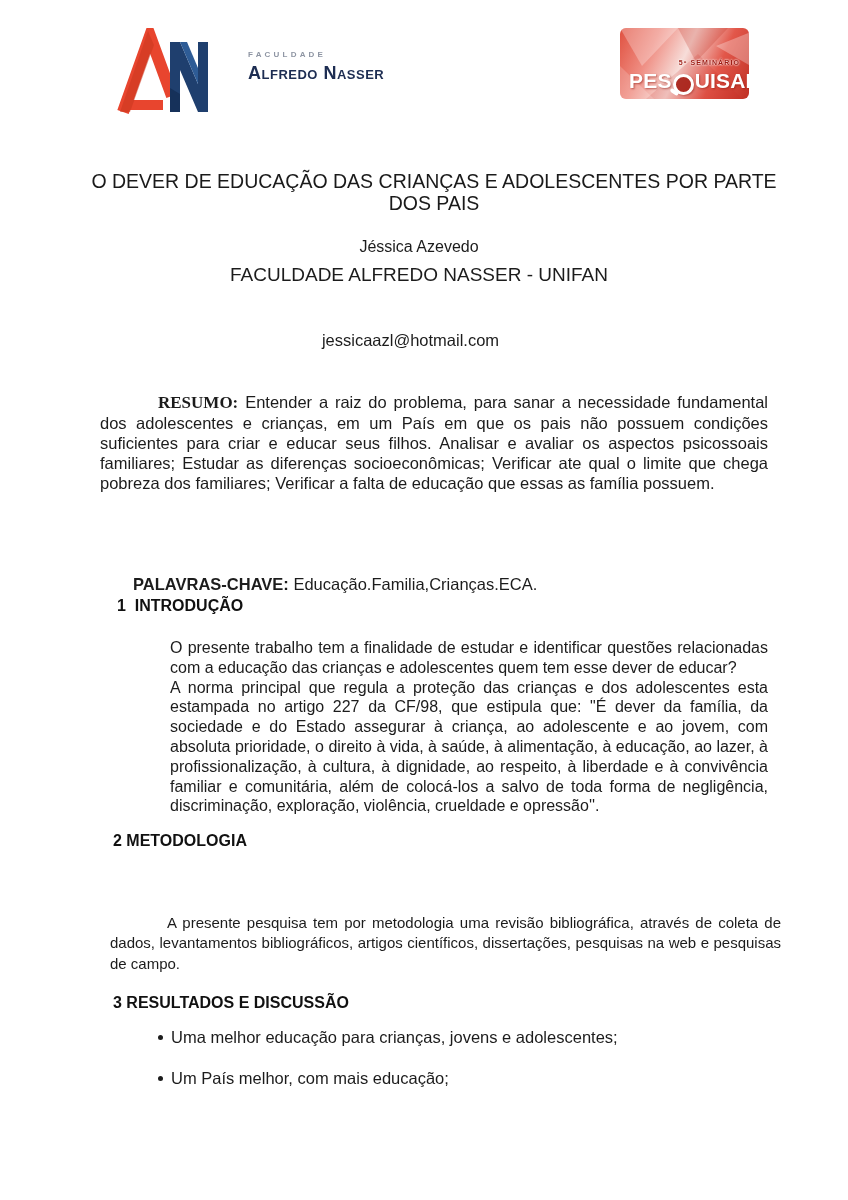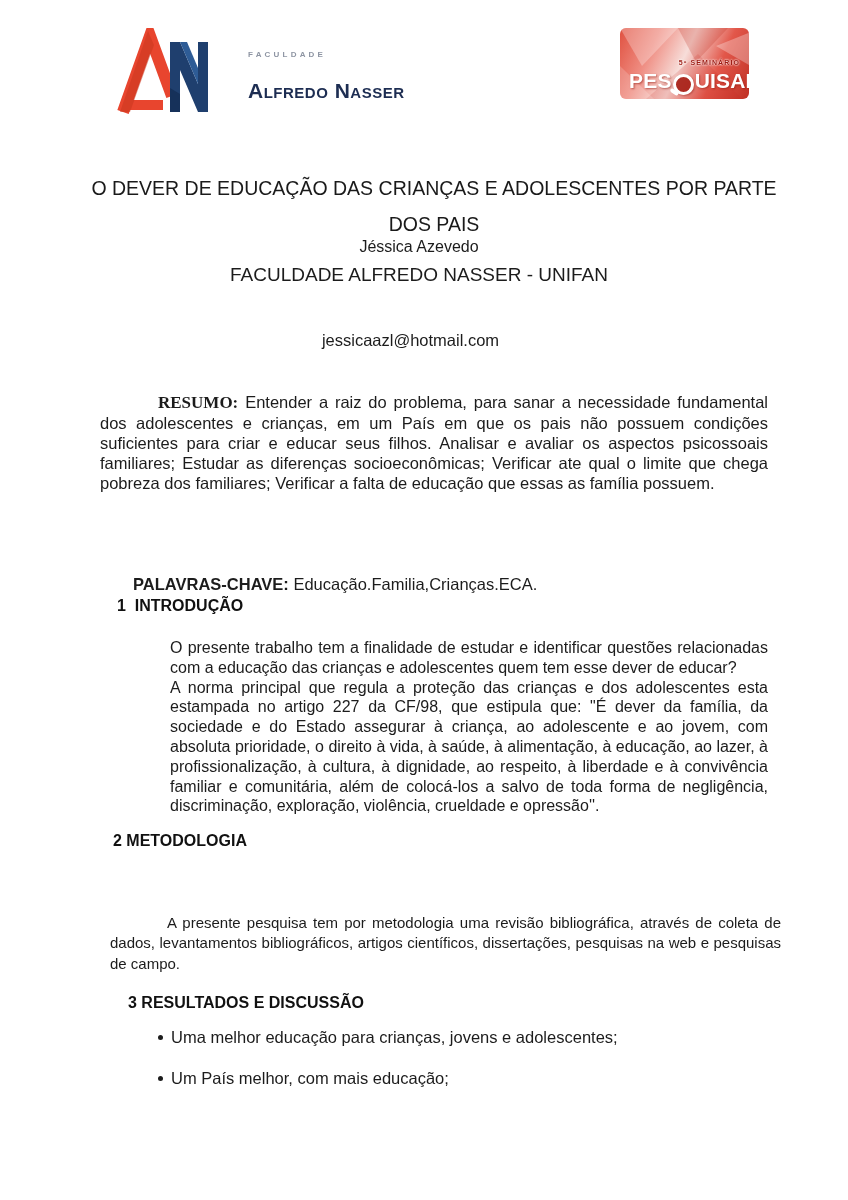--- a/index.html
+++ b/index.html
@@ -10,56 +10,56 @@
     font-family:"Liberation Sans", sans-serif;
     color:#1c1c1c;
     overflow:hidden;
   }
 
   
   .logo-left{position:absolute;left:116px;top:28px;display:flex;align-items:flex-start;}
   .logo-left svg{display:block;}
   .logo-left .txt{margin-left:26px;padding-top:22px;}
   .fac-small{font-size:8px;letter-spacing:3.2px;color:#8e95a3;font-weight:bold;}
-  .fac-name{font-size:21px;color:#1d2d52;font-weight:600;font-variant:small-caps;letter-spacing:0.5px;margin-top:20px;}
+  .fac-name{font-size:18px;color:#1d2d52;font-weight:600;font-variant:small-caps;letter-spacing:0.5px;margin-top:4px;}
 
   .logo-right{position:absolute;left:620px;top:28px;width:129px;height:71px;border-radius:6px;overflow:hidden;
     background:linear-gradient(115deg,#e05140 0%,#ef8d82 25%,#f7ddd9 48%,#e2574a 72%,#c03024 100%);}
   .logo-right svg.pat{position:absolute;left:0;top:0;width:141px;height:71px;}
   .seminar{position:absolute;right:9px;top:31px;font-size:7px;font-weight:bold;color:#9e1c14;
     letter-spacing:1.1px;text-shadow:0 0 2px #ffffff,0 0 2px #ffffff;}
   .brand{position:absolute;left:9px;bottom:6px;display:flex;align-items:center;
     font-size:21px;font-weight:800;color:#ffffff;letter-spacing:0.2px;
     text-shadow:1px 1px 2px rgba(140,20,10,0.55);}
   .q-glass{display:inline-block;width:15px;height:15px;border:3.5px solid #ffffff;border-radius:50%;
     background:rgba(166,31,22,0.9);margin:0 1px;position:relative;top:3px;
     box-shadow:1px 1px 2px rgba(140,20,10,0.45);}
   .q-glass::after{content:"";position:absolute;left:-6px;bottom:-2px;width:9px;height:3.5px;
     background:#ffffff;transform:rotate(35deg);border-radius:2px;}
 
   
   .title{position:absolute;top:170px;left:90px;right:70px;text-align:center;
-    font-size:19.5px;line-height:36px;color:#1a1a1a;font-weight:400;margin:0;}
+    font-size:19.5px;line-height:22px;color:#1a1a1a;font-weight:400;margin:0;}
   .author{position:absolute;top:238px;left:0;right:10px;text-align:center;font-size:16px;}
   .institution{position:absolute;top:264px;left:0;right:10px;text-align:center;font-size:19px;}
   .email{position:absolute;top:331px;left:0;right:27px;text-align:center;font-size:16.5px;}
 
   
   .resumo{position:absolute;top:392px;left:100px;width:668px;margin:0;
     text-align:justify;font-size:16.5px;line-height:20px;text-indent:58px;}
   .resumo-label{font-family:"Liberation Serif", serif;font-weight:bold;font-size:17px;}
 
   .keywords{position:absolute;top:559px;left:117px;margin:16px;font-size:16.5px;}
   .keywords b{font-size:16.5px;}
 
   
   .sec-h{position:absolute;margin:0;font-size:16px;font-weight:bold;color:#111111;white-space:pre-wrap;}
   .h-intro{top:597px;left:117px;}
   .h-metod{top:832px;left:113px;}
-  .h-result{top:994px;left:128px;}
+  .h-result{top:994px;left:113px;}
 
   .intro{position:absolute;top:638px;left:170px;width:598px;}
   .intro p{margin:0;text-align:justify;font-size:16px;line-height:19.8px;}
 
   .method{position:absolute;top:897px;left:94px;width:671px;margin:16px;
     text-align:justify;font-size:15px;line-height:20.4px;text-indent:57px;}
 
   .bullets{position:absolute;top:1027px;left:158px;right:80px;}
   .bullet-item{display:flex;align-items:flex-start;margin-bottom:21px;font-size:16.5px;line-height:20px;}
   .dot{width:5px;height:5px;border-radius:50%;background:#1c1c1c;margin:8px 8px 0 0;flex:0 0 auto;}

